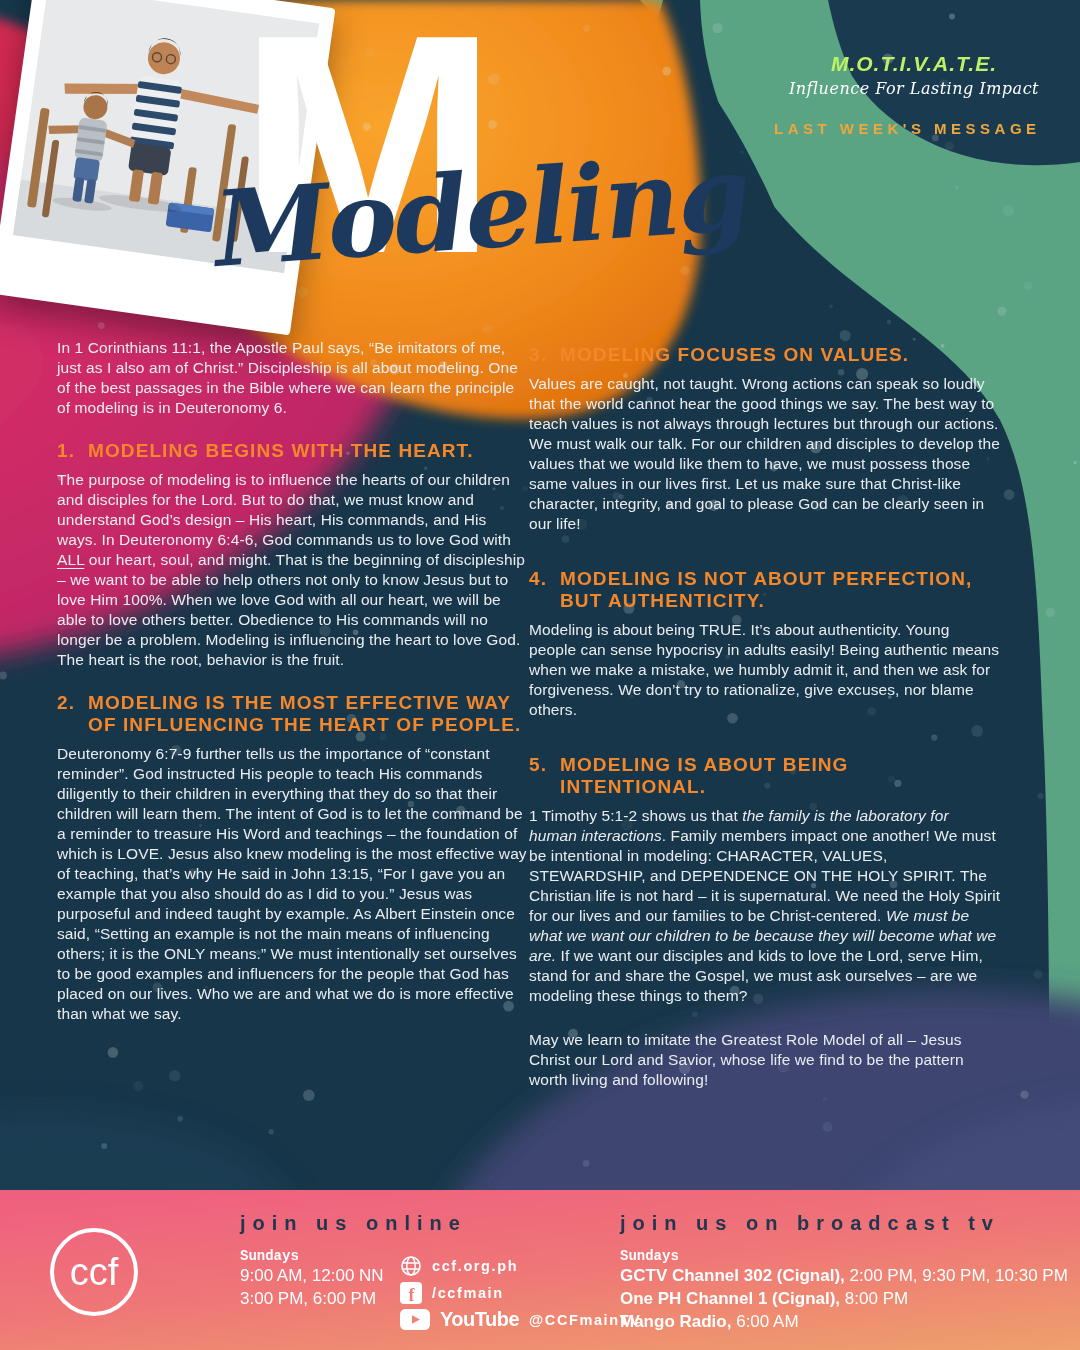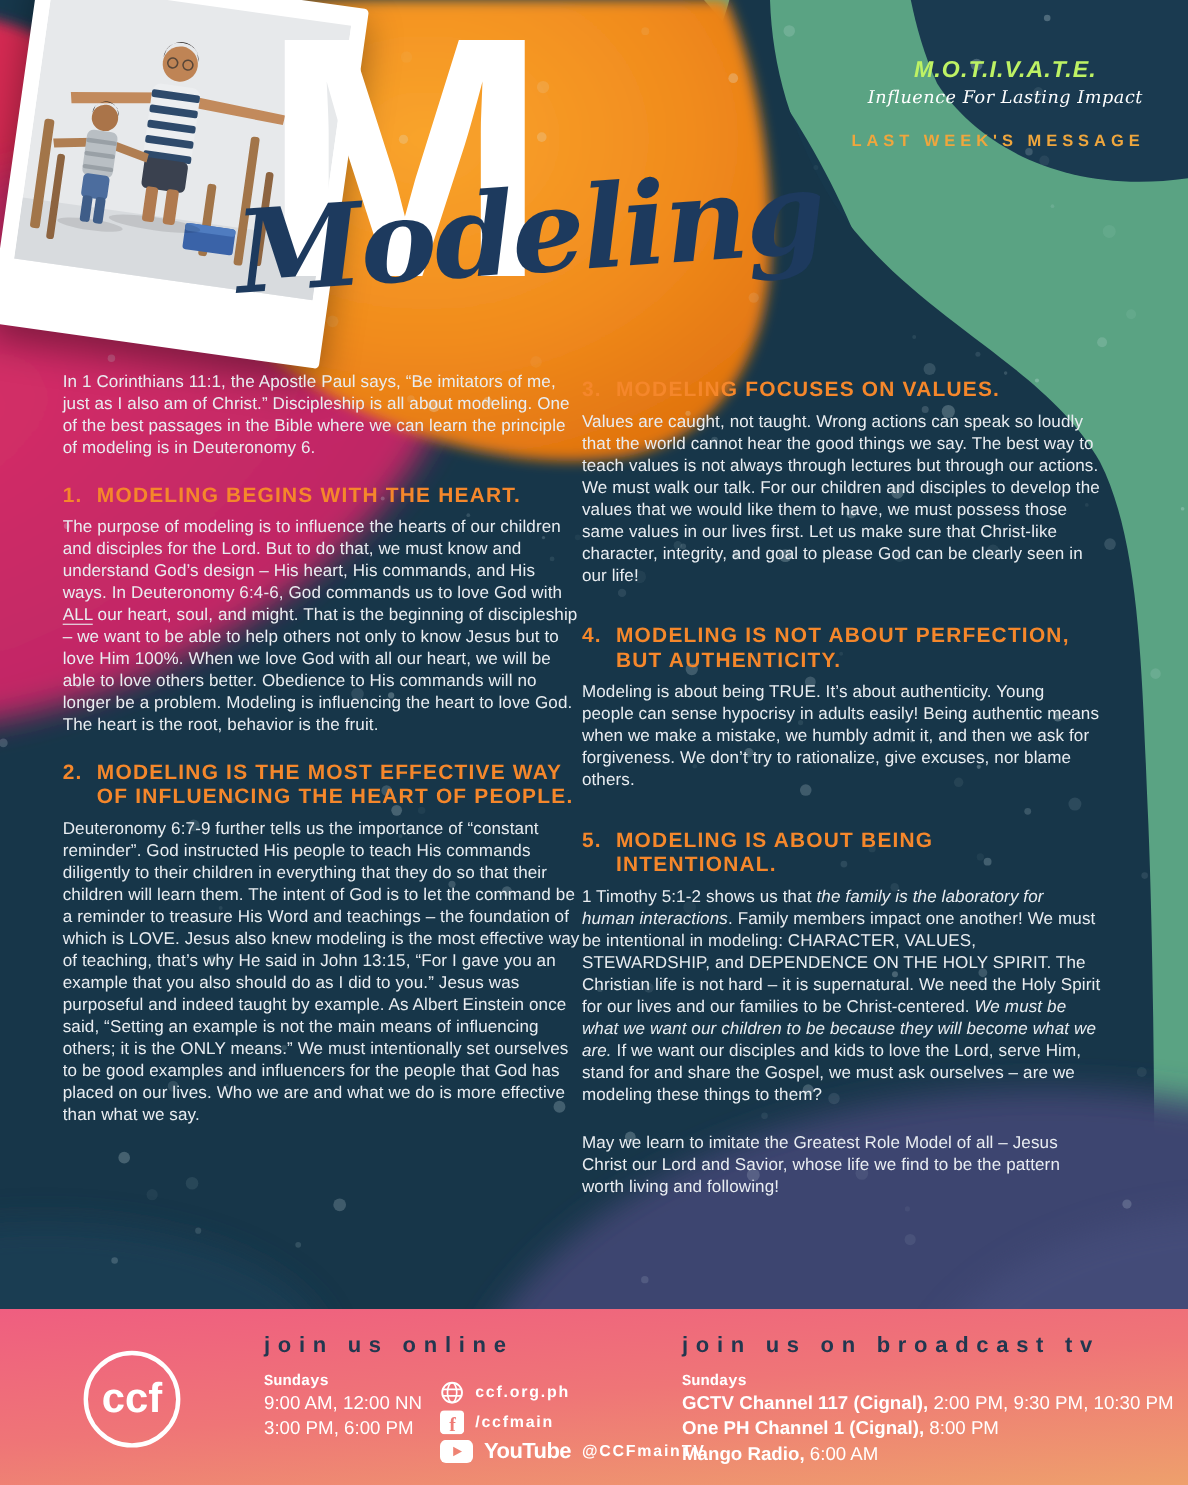--- a/index.html
+++ b/index.html
@@ -65,24 +65,24 @@
   .ri{font-style:italic;}
   .ru{text-decoration:underline;text-underline-offset:3px;}
   #closing{margin-top:24px;}
 
   
   #footer{
     position:absolute;left:0;bottom:0;width:1080px;height:160px;
     background:linear-gradient(175deg,#ef5e80 0%,#ef7577 48%,#eea06c 100%);
   }
   #ccfLogo{
-    position:absolute;left:76px;top:38px;width:80px;height:80px;
+    position:absolute;left:50px;top:38px;width:80px;height:80px;
     border:4px solid #ffffff;border-radius:50%;
     display:flex;align-items:center;justify-content:center;
-    color:#ffffff;font-size:38px;font-weight:bold;letter-spacing:0;
+    color:#ffffff;font-size:38px;font-weight:normal;letter-spacing:0;
   }
   .f-heading{
     color:#22374f;font-size:20px;font-weight:bold;letter-spacing:7px;
     white-space:nowrap;
   }
   .f-day{color:#ffffff;font-size:14px;font-weight:bold;margin-top:13px;font-family:Liberation Mono, monospace;}
   .f-line{color:#ffffff;font-size:17px;line-height:23px;}
   #onlineBlock{position:absolute;left:240px;top:22px;}
   #linksBlock{position:absolute;left:400px;top:62px;}
   .link-row{display:flex;align-items:center;gap:10px;height:27px;color:#ffffff;}
@@ -442,21 +442,21 @@
         </svg>
         <span class="yt-word">YouTube</span>
         <span class="link-label">@CCFmainTV</span>
       </div>
     </div>
 
     <div id="broadcastBlock">
       <div class="f-heading">join us on broadcast tv</div>
       <div class="f-day">Sundays</div>
       <div class="f-line sched">
-        <b>GCTV Channel 117 (Cignal),</b><span> 2:00 PM, 9:30 PM, 10:30 PM</span>
+        <b>GCTV Channel 302 (Cignal),</b><span> 2:00 PM, 9:30 PM, 10:30 PM</span>
       </div>
       <div class="f-line sched">
         <b>One PH Channel 1 (Cignal),</b><span> 8:00 PM</span>
       </div>
       <div class="f-line sched">
         <b>Mango Radio,</b><span> 6:00 AM</span>
       </div>
     </div>
   </div>
 

